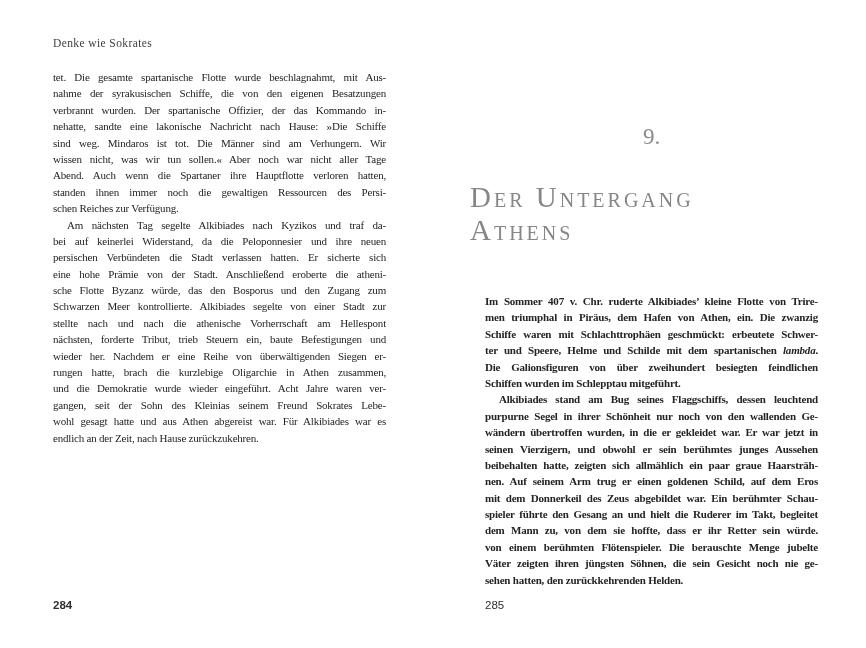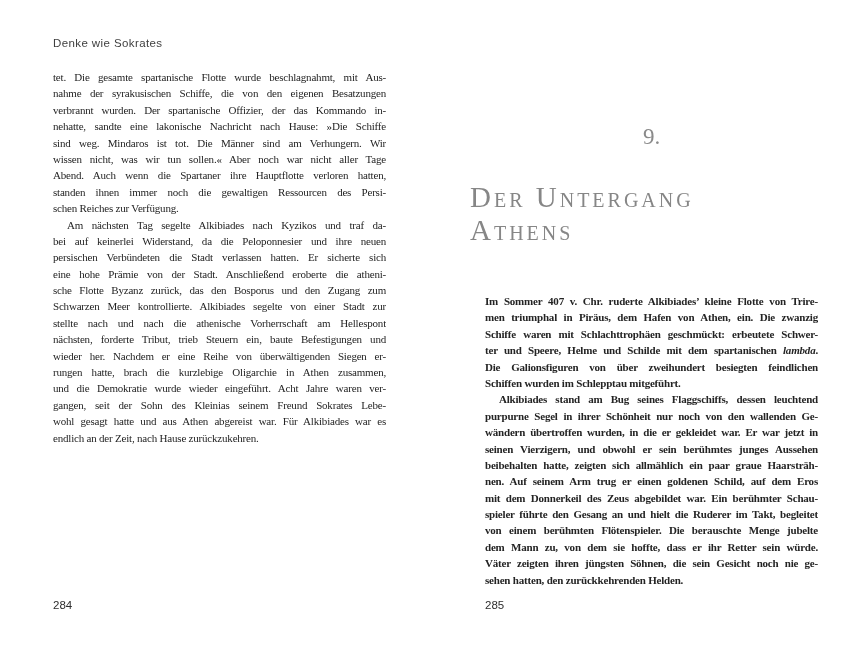--- a/index.html
+++ b/index.html
@@ -12,21 +12,21 @@
     width: 866px;
     height: 648px;
     background: #ffffff;
     overflow: hidden;
     font-family: "Liberation Serif", serif;
   }
   .running-header {
     position: absolute;
     left: 53px;
     top: 37px;
-    font-family: Liberation Sans, sans-serif;
+    font-family: Liberation Serif, serif;
     font-size: 11.5px;
     letter-spacing: 0.4px;
     color: #3f3f3f;
   }
   .body-col {
     position: absolute;
     width: 333px;
     font-size: 11px;
     line-height: 16.4px;
     letter-spacing: -0.2px;
@@ -65,21 +65,21 @@
     letter-spacing: 3px;
     color: #868686;
   }
   .folio {
     position: absolute;
     top: 599px;
     font-family: "Liberation Sans", sans-serif;
     font-size: 11.5px;
     color: #2e2e2e;
   }
-  .folio-left  { left: 53px; }
+  .folio-left  { left: 53px; font-weight: bold; }
   .folio-right { left: 485px; width: 332px; text-align: left; }
 </style>
 </head>
 <body>
 
 <div class="spread">
 
   <div class="running-header">Denke wie Sokrates</div>
 
   <div class="body-col" id="left-body">
@@ -92,21 +92,21 @@
         <div class="line">wissen nicht, was wir tun sollen.« Aber noch war nicht aller Tage</div>
         <div class="line">Abend. Auch wenn die Spartaner ihre Hauptflotte verloren hatten,</div>
         <div class="line">standen ihnen immer noch die gewaltigen Ressourcen des Persi-</div>
         <div class="line last">schen Reiches zur Verfügung.</div>
       </div>
       <div class="para">
         <div class="line indent">Am nächsten Tag segelte Alkibiades nach Kyzikos und traf da-</div>
         <div class="line">bei auf keinerlei Widerstand, da die Peloponnesier und ihre neuen</div>
         <div class="line">persischen Verbündeten die Stadt verlassen hatten. Er sicherte sich</div>
         <div class="line">eine hohe Prämie von der Stadt. Anschließend eroberte die atheni-</div>
-        <div class="line">sche Flotte Byzanz zurück, das den Bosporus und den Zugang zum</div>
+        <div class="line">sche Flotte Byzanz würde, das den Bosporus und den Zugang zum</div>
         <div class="line">Schwarzen Meer kontrollierte. Alkibiades segelte von einer Stadt zur</div>
         <div class="line">stellte nach und nach die athenische Vorherrschaft am Hellespont</div>
         <div class="line">nächsten, forderte Tribut, trieb Steuern ein, baute Befestigungen und</div>
         <div class="line">wieder her. Nachdem er eine Reihe von überwältigenden Siegen er-</div>
         <div class="line">rungen hatte, brach die kurzlebige Oligarchie in Athen zusammen,</div>
         <div class="line">und die Demokratie wurde wieder eingeführt. Acht Jahre waren ver-</div>
         <div class="line">gangen, seit der Sohn des Kleinias seinem Freund Sokrates Lebe-</div>
         <div class="line">wohl gesagt hatte und aus Athen abgereist war. Für Alkibiades war es</div>
         <div class="line last">endlich an der Zeit, nach Hause zurückzukehren.</div>
       </div>
@@ -130,22 +130,22 @@
       </div>
       <div class="para">
         <div class="line indent">Alkibiades stand am Bug seines Flaggschiffs, dessen leuchtend</div>
         <div class="line">purpurne Segel in ihrer Schönheit nur noch von den wallenden Ge-</div>
         <div class="line">wändern übertroffen wurden, in die er gekleidet war. Er war jetzt in</div>
         <div class="line">seinen Vierzigern, und obwohl er sein berühmtes junges Aussehen</div>
         <div class="line">beibehalten hatte, zeigten sich allmählich ein paar graue Haarsträh-</div>
         <div class="line">nen. Auf seinem Arm trug er einen goldenen Schild, auf dem Eros</div>
         <div class="line">mit dem Donnerkeil des Zeus abgebildet war. Ein berühmter Schau-</div>
         <div class="line">spieler führte den Gesang an und hielt die Ruderer im Takt, begleitet</div>
+        <div class="line">dem Mann zu, von dem sie hoffte, dass er ihr Retter sein würde.</div>
         <div class="line">von einem berühmten Flötenspieler. Die berauschte Menge jubelte</div>
-        <div class="line">dem Mann zu, von dem sie hoffte, dass er ihr Retter sein würde.</div>
         <div class="line">Väter zeigten ihren jüngsten Söhnen, die sein Gesicht noch nie ge-</div>
         <div class="line last">sehen hatten, den zurückkehrenden Helden.</div>
       </div>
     </div>
 
   <div class="folio folio-left">284</div>
 
   <div class="folio folio-right">285</div>
 
 </div>

